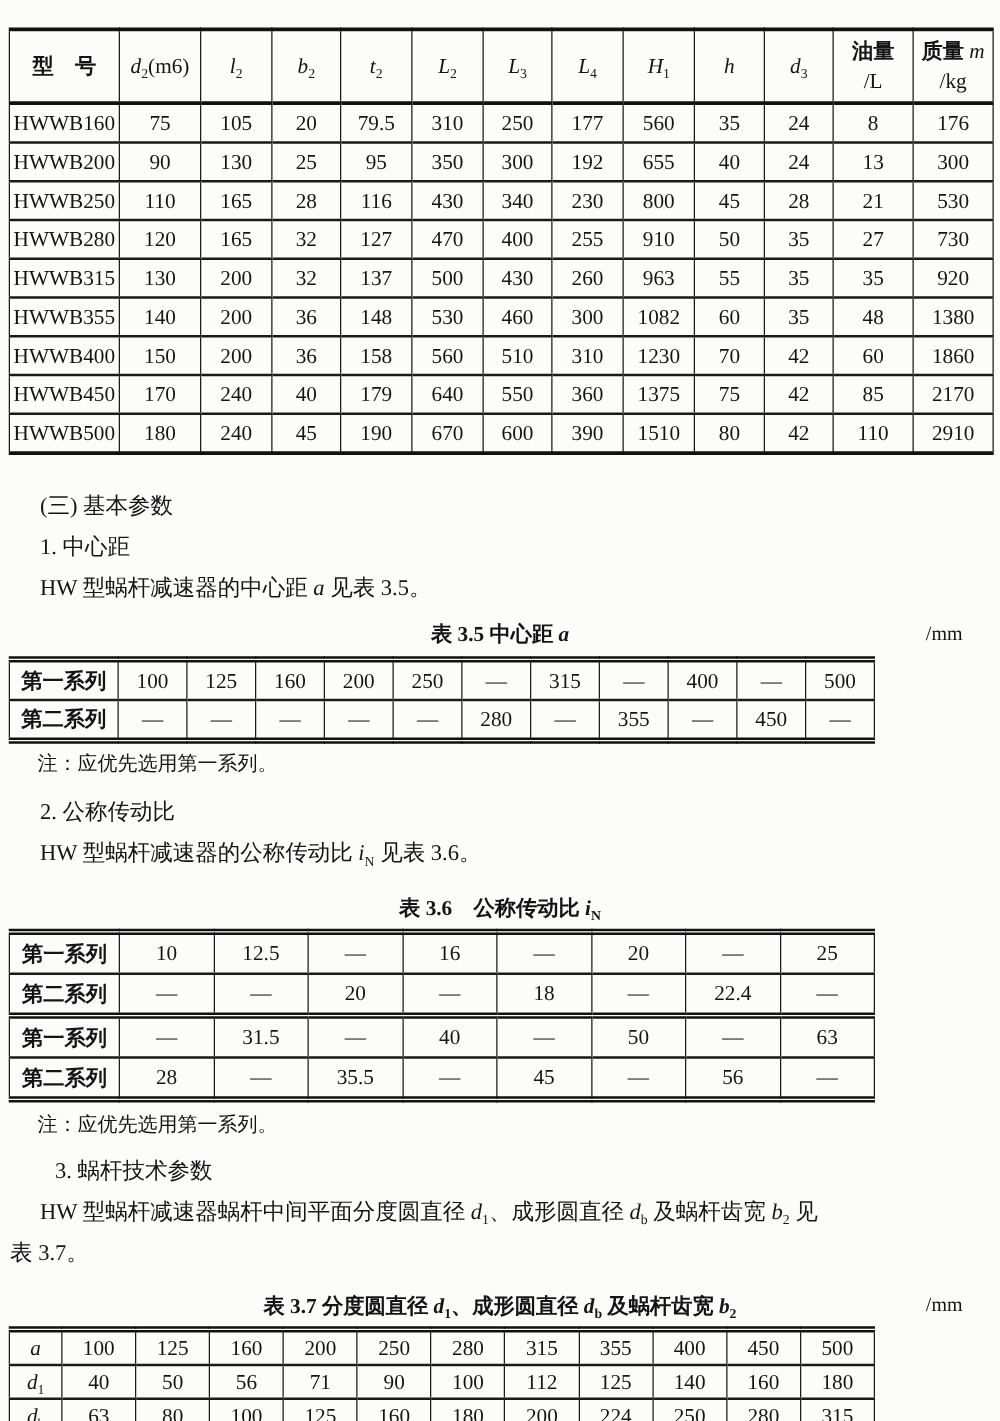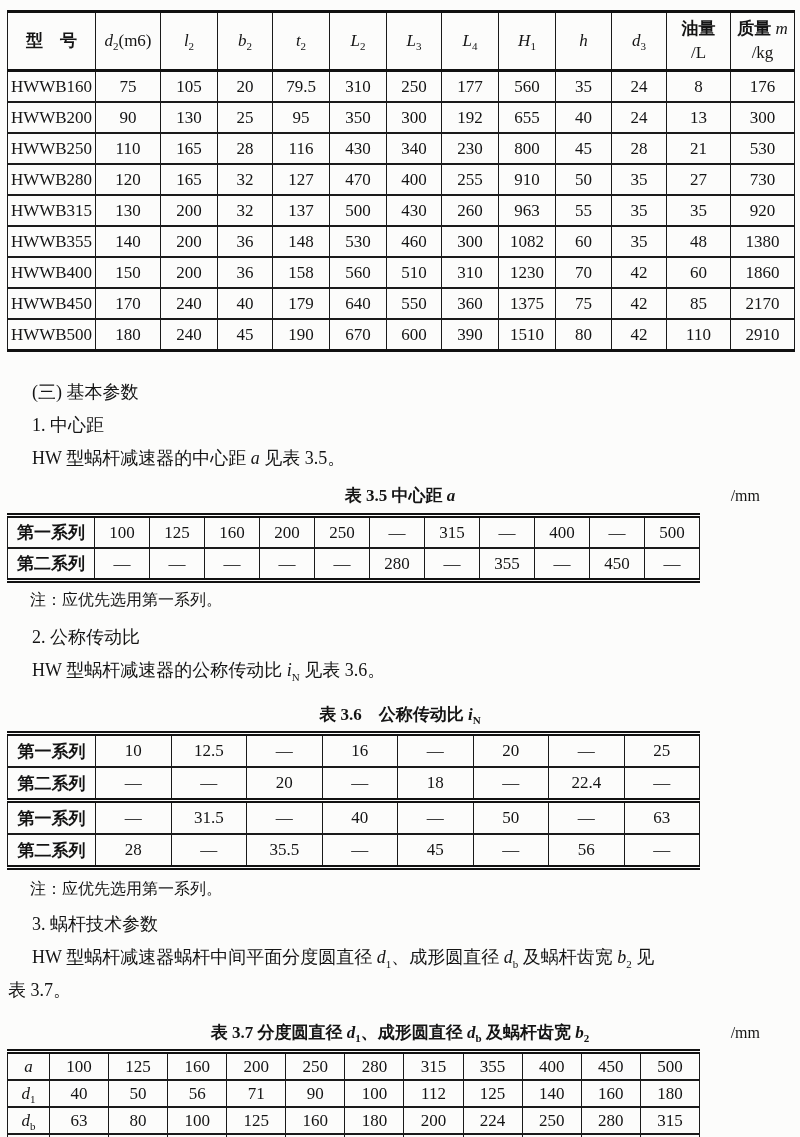--- a/index.html
+++ b/index.html
@@ -1,18 +1,18 @@
 <!DOCTYPE html>
 <html><head>
 <meta charset="utf-8">
 <style>
   html,body { margin:0; padding:0; background:#fcfcfb; }
   .page {
     position:relative; width:800px; height:1137px; overflow:hidden;
-    background:#fcfcfb; color:#141414; box-sizing:border-box; padding-top:10px;
+    background:#fcfcfb; color:#141414; box-sizing:border-box; padding-top:22px;
     font-family:"Liberation Serif","DejaVu Serif",serif;
   }
   table { border-collapse:collapse; table-layout:fixed; width:693px; margin-left:7px; }
   td {
     border:1.4px solid #1a1a1a; border-top-width:2px; border-bottom-width:2px;
     text-align:center; vertical-align:middle; font-size:17px; padding:0 1px;
     white-space:nowrap; overflow:hidden;
   }
   sub { font-size:11px; line-height:0; }
   
@@ -23,26 +23,26 @@
   .t35, .t36, .t37 { border-top:5px double #111; border-bottom:5px double #111; }
   .t35 td { height:29px; }
   .t36 td { height:30px; }
   .t36 tr:nth-child(3) td { border-top:5px double #111; }
   .t37 td { height:25px; }
   .t35 td:first-child, .t36 td:first-child { font-weight:bold; }
   
   .para { margin:0; font-size:18px; line-height:33px; padding-left:8px; text-indent:24px; }
   .sec-head { margin-top:24px; }
   .h2 { margin-top:10px; }
-  .h3 { margin-top:8px; }
+  .h3 { margin-top:8px;margin-left:12px; }
   .note { margin:6px 0 0; font-size:16px; line-height:22px; padding-left:30px; }
   .note2 { margin-top:8px; }
   .caption { position:relative; height:28px; line-height:28px; text-align:center;
              font-weight:bold; font-size:17px; }
-  .caption .unit { position:absolute; right:40px; top:0; font-weight:normal; font-size:16px;text-align:right; }
+  .caption .unit { position:absolute; right:30px; top:0; font-weight:normal; font-size:16px;text-align:right; }
   .cap35 { margin-top:7px; }
   .t35m { margin-top:3px; }
   .cap36 { margin-top:14px; }
   .t36m { margin-top:2px; }
   .cap37 { margin-top:12px; }
   .t37m { margin-top:2px; }
 </style>
 </head>
 <body>
 

